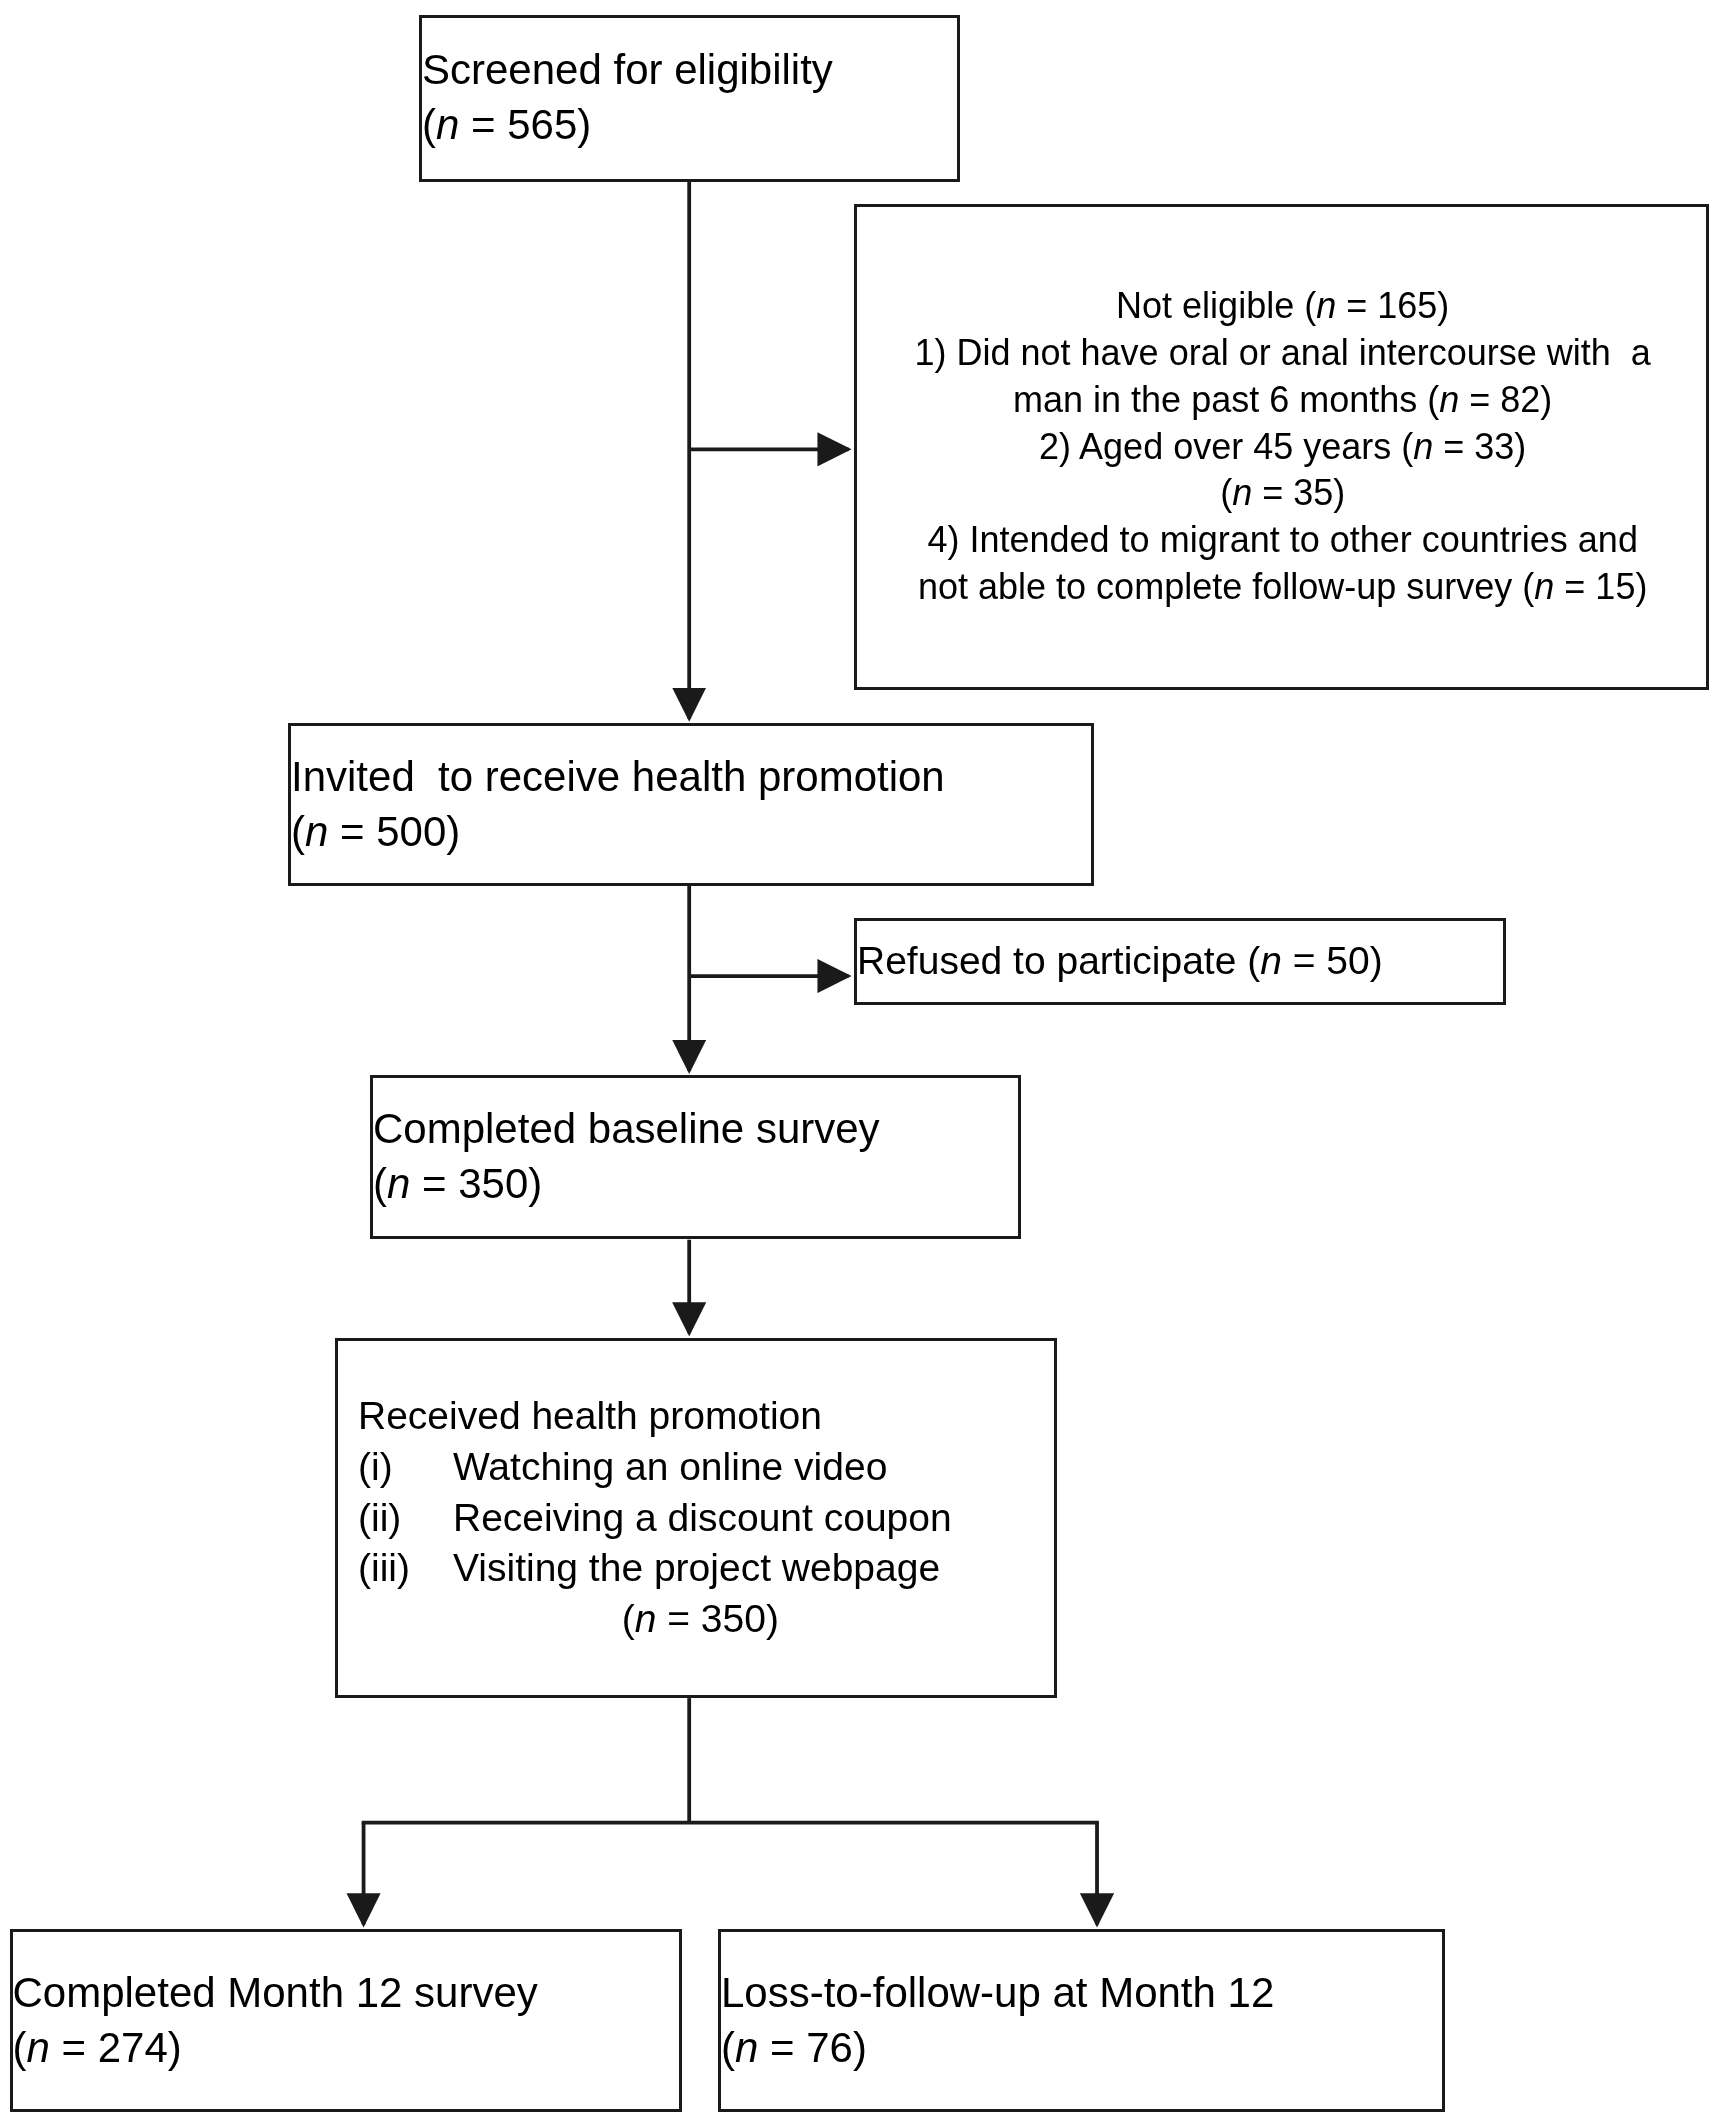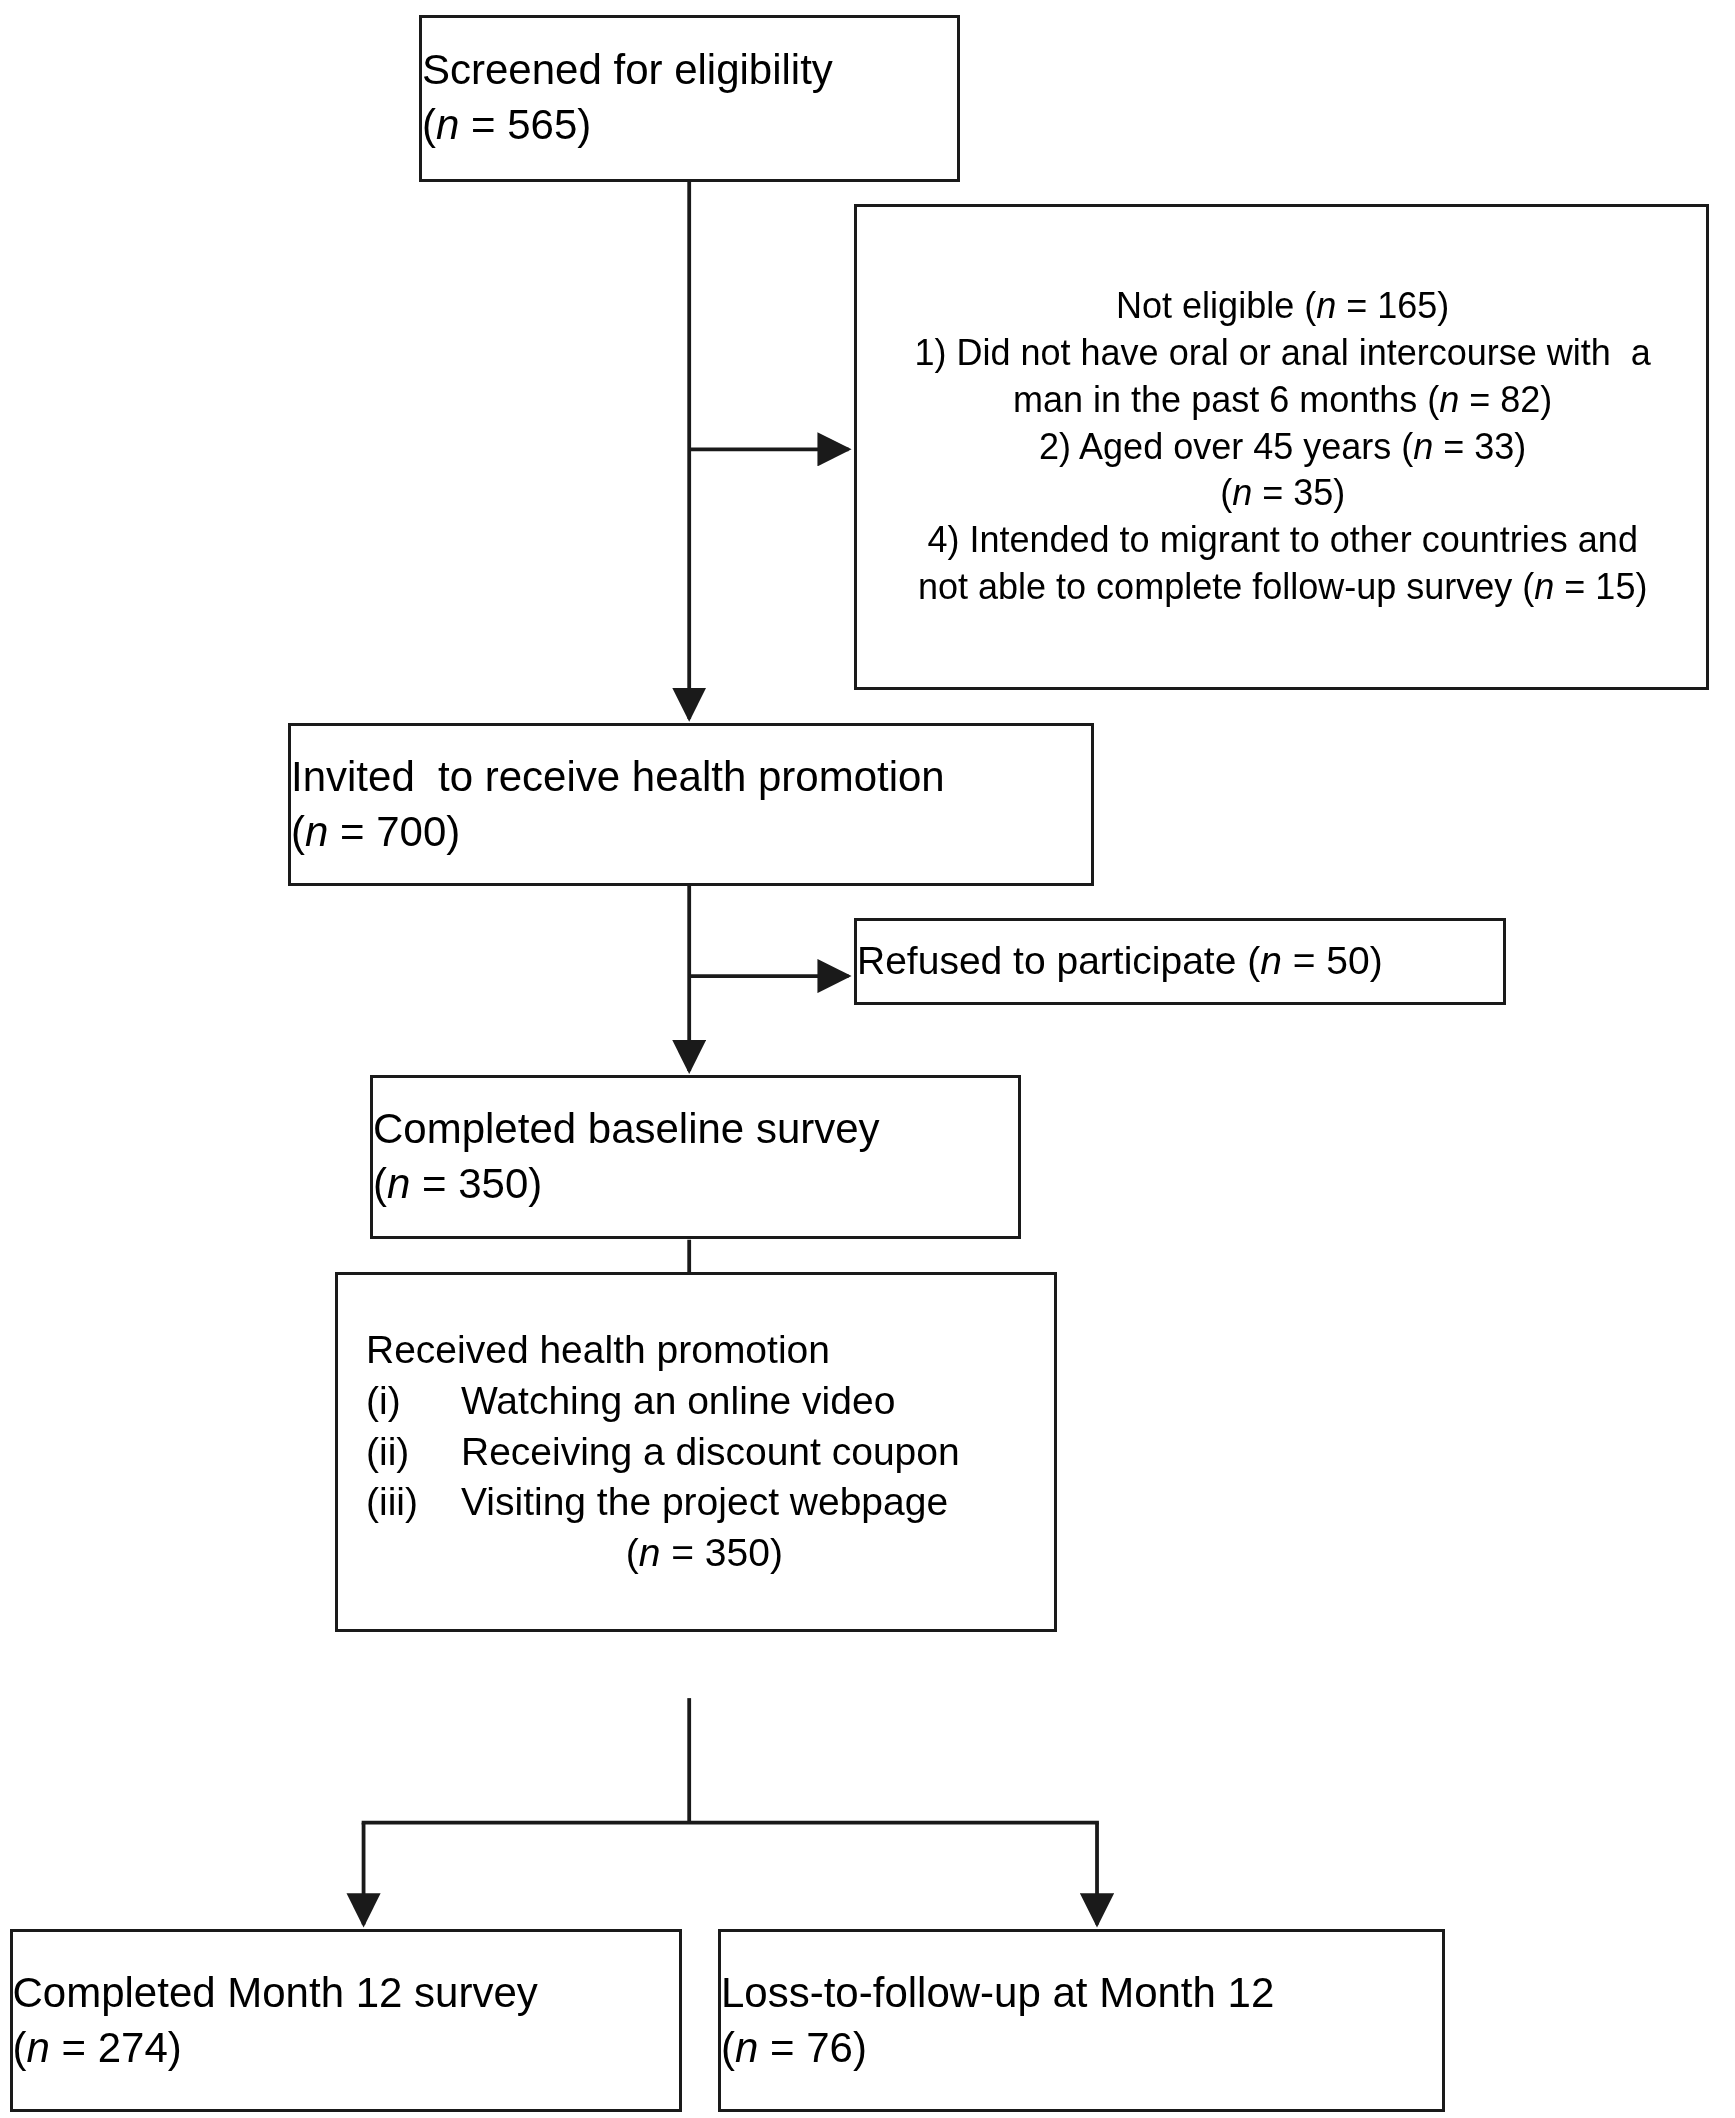--- a/index.html
+++ b/index.html
@@ -105,33 +105,33 @@
     <span class="ln"><span>2) Aged over 45 years (</span><span class="it">n</span><span> = 33)</span></span>
 
     <span class="ln"><span>(</span><span class="it">n</span><span> = 35)</span></span>
 
     <span class="ln">4) Intended to migrant to other countries and</span>
     <span class="ln"><span>not able to complete follow-up survey (</span><span class="it">n</span><span> = 15)</span></span>
   </div>
 
   <div class="node ctr fs-big" style="left:288px; top:723px; width:806px; height:163px;">
     <span class="ln">Invited  to receive health promotion</span>
-    <span class="ln"><span>(</span><span class="it">n</span><span> = 700)</span></span>
+    <span class="ln"><span>(</span><span class="it">n</span><span> = 500)</span></span>
   </div>
 
   <div class="node ctr fs-mid" style="left:854px; top:918px; width:652px; height:87px;">
     <span class="ln"><span>Refused to participate (</span><span class="it">n</span><span> = 50)</span></span>
   </div>
 
   <div class="node ctr fs-big" style="left:370px; top:1075px; width:651px; height:164px;">
     <span class="ln">Completed baseline survey</span>
     <span class="ln"><span>(</span><span class="it">n</span><span> = 350)</span></span>
   </div>
 
-  <div class="node lft fs-mid" style="left:335px; top:1272px; width:722px; height:360px; padding-left:28px; padding-right:11.4px;">
+  <div class="node lft fs-mid" style="left:335px; top:1338px; width:722px; height:360px; padding-left:20px; padding-right:11.4px;">
     <span class="ln">Received health promotion</span>
 
     <span class="li-row">
       <span class="li-num">(i)</span>
       <span class="li-txt">Watching an online video</span>
     </span>
     <span class="li-row">
       <span class="li-num">(ii)</span>
       <span class="li-txt">Receiving a discount coupon</span>
     </span>

